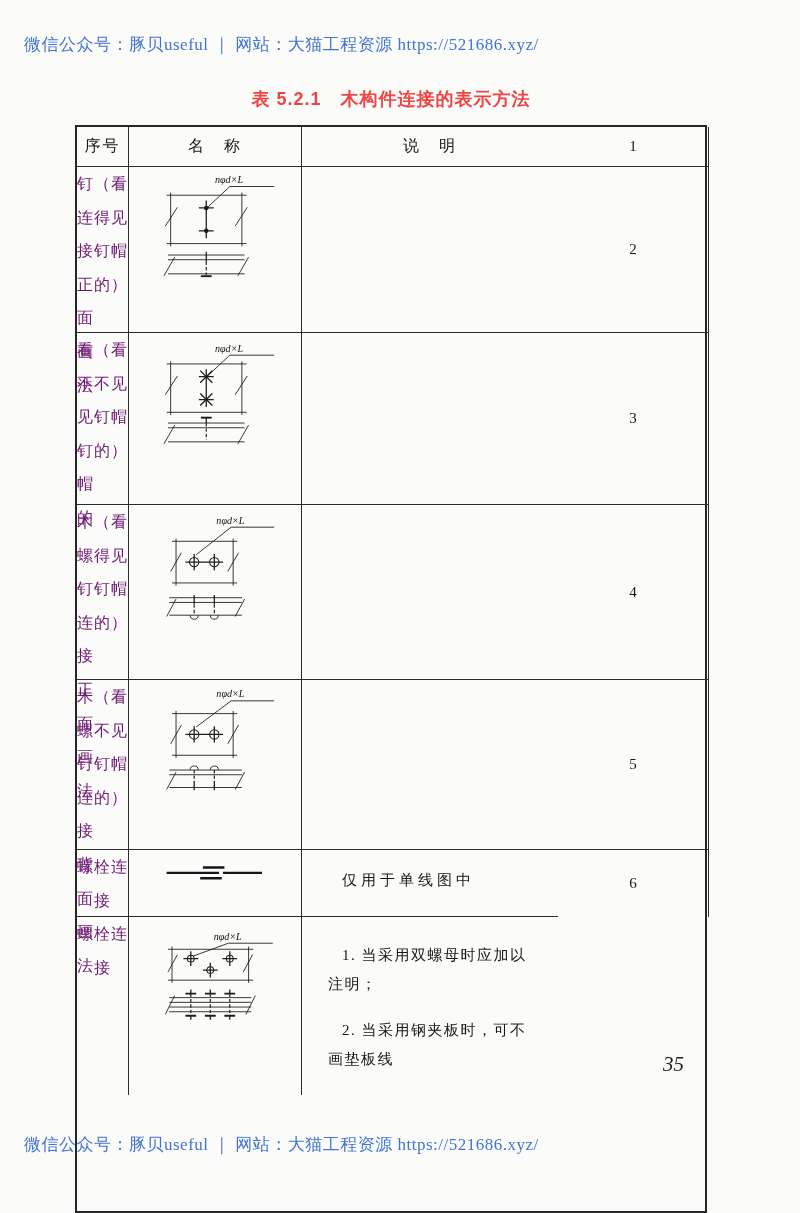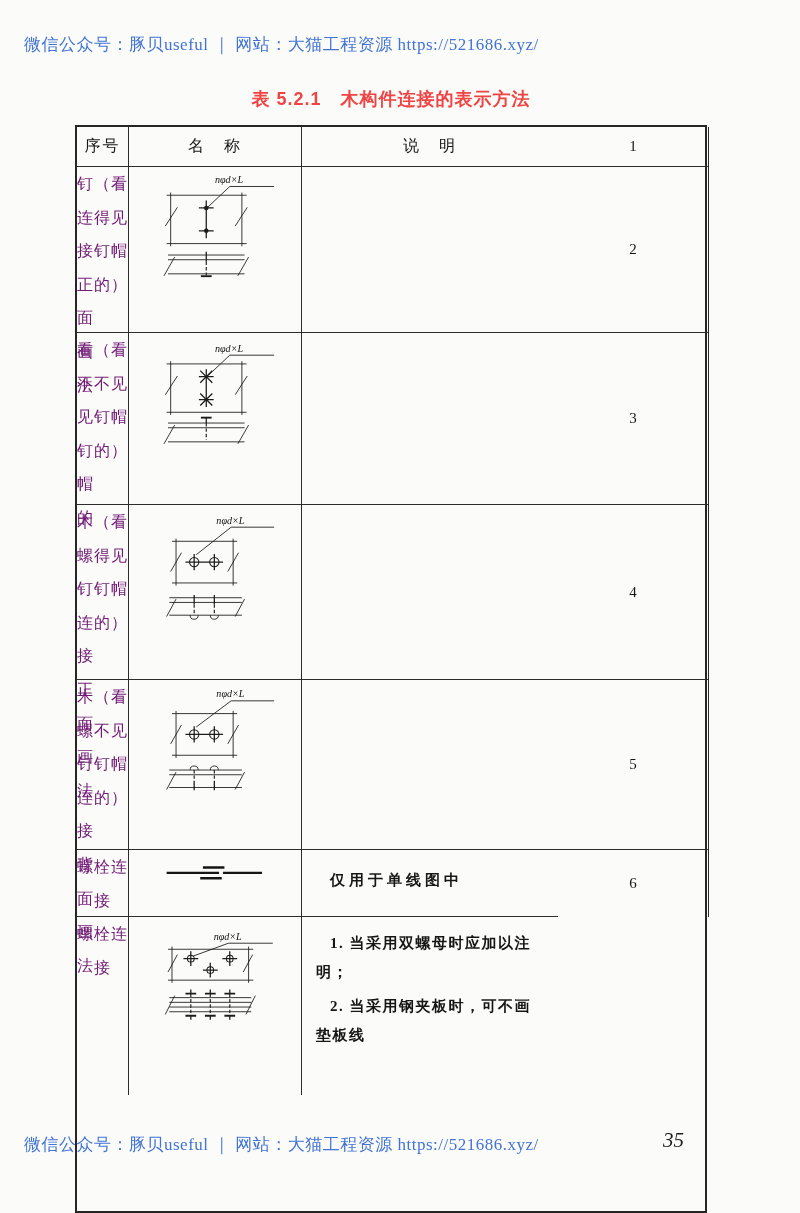--- a/index.html
+++ b/index.html
@@ -55,25 +55,25 @@
     display:flex;flex-direction:row;align-items:flex-start;justify-content:center;
     font-size:16px;line-height:2.1;letter-spacing:1px;color:#701a75;
     text-align:center;
   }
   .legendcell svg{position:absolute;inset:0;display:block;}
   .notecell{
     font-size:15px;color:#161616;
     padding:8px 8px 4px 10px;
     line-height:1.95;letter-spacing:1.5px;
   }
-  .notecell p{margin:4px;text-indent:14px;font-weight:bold;}
+  .notecell p{margin:16px;text-indent:14px;}
   .note-center{display:flex;flex-direction:column;justify-content:center;padding-top:0;}
   .note-center p{letter-spacing:4px;}
   .page-num{
-    position:absolute;left:663px;top:1128px;
+    position:absolute;left:663px;top:1052px;
     font-style:italic;font-size:21px;color:#1c1c1c;
     font-family:"Liberation Serif","DejaVu Serif",serif;
   }
   
   .ln{stroke:#1c1c1c;stroke-width:1.3;fill:none;}
   .thk{stroke:#1c1c1c;stroke-width:1.9;fill:none;}
   .dsh{stroke:#1c1c1c;stroke-width:1.7;fill:none;stroke-dasharray:5 3;}
   .bar{stroke:#1c1c1c;stroke-width:2.8;fill:none;}
   .fat{stroke:#161616;stroke-width:3.6;fill:none;}
   .dot{fill:#1c1c1c;stroke:none;}

